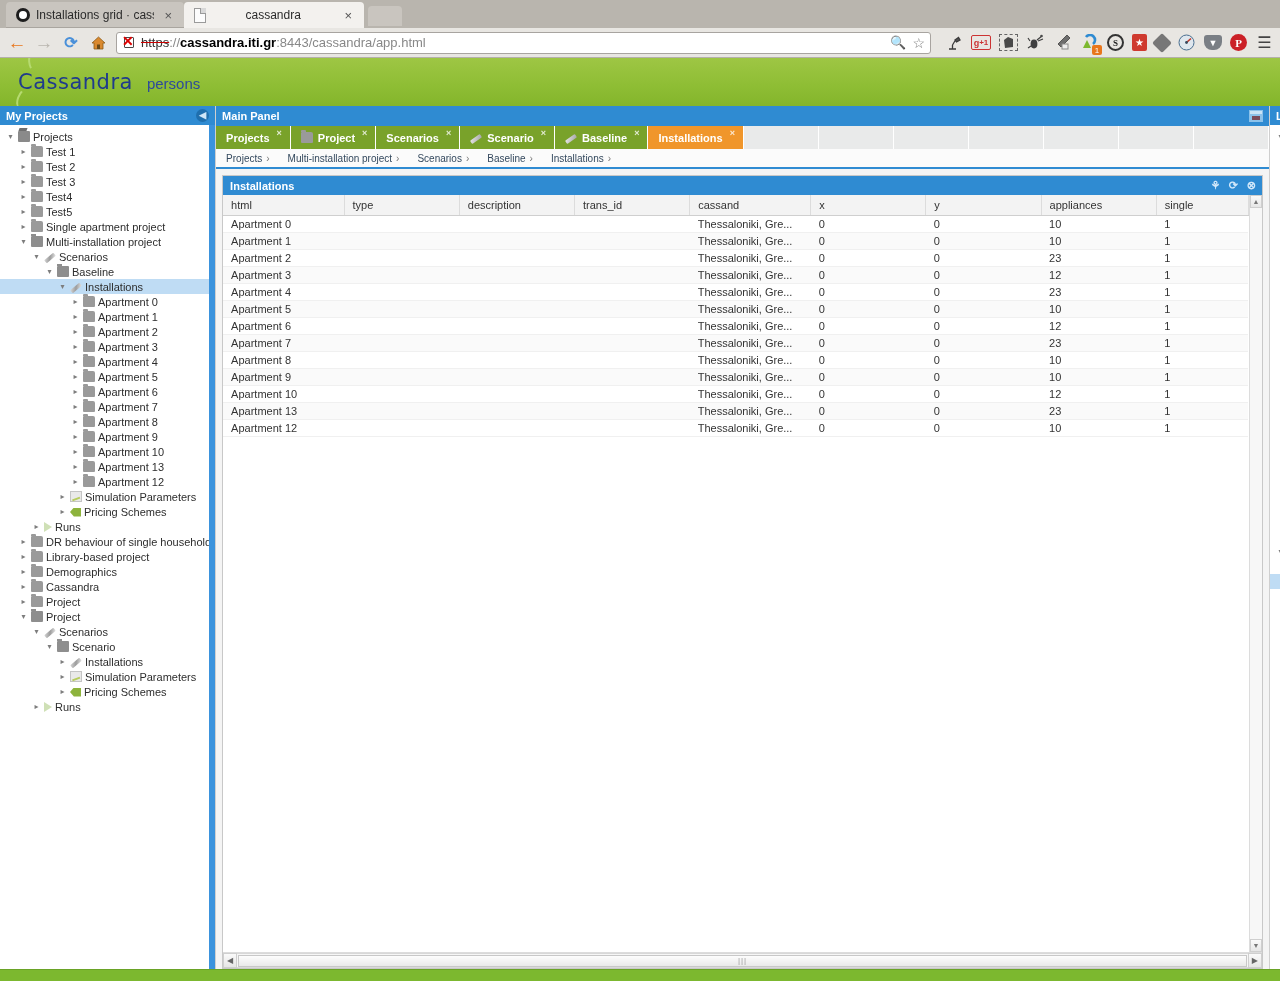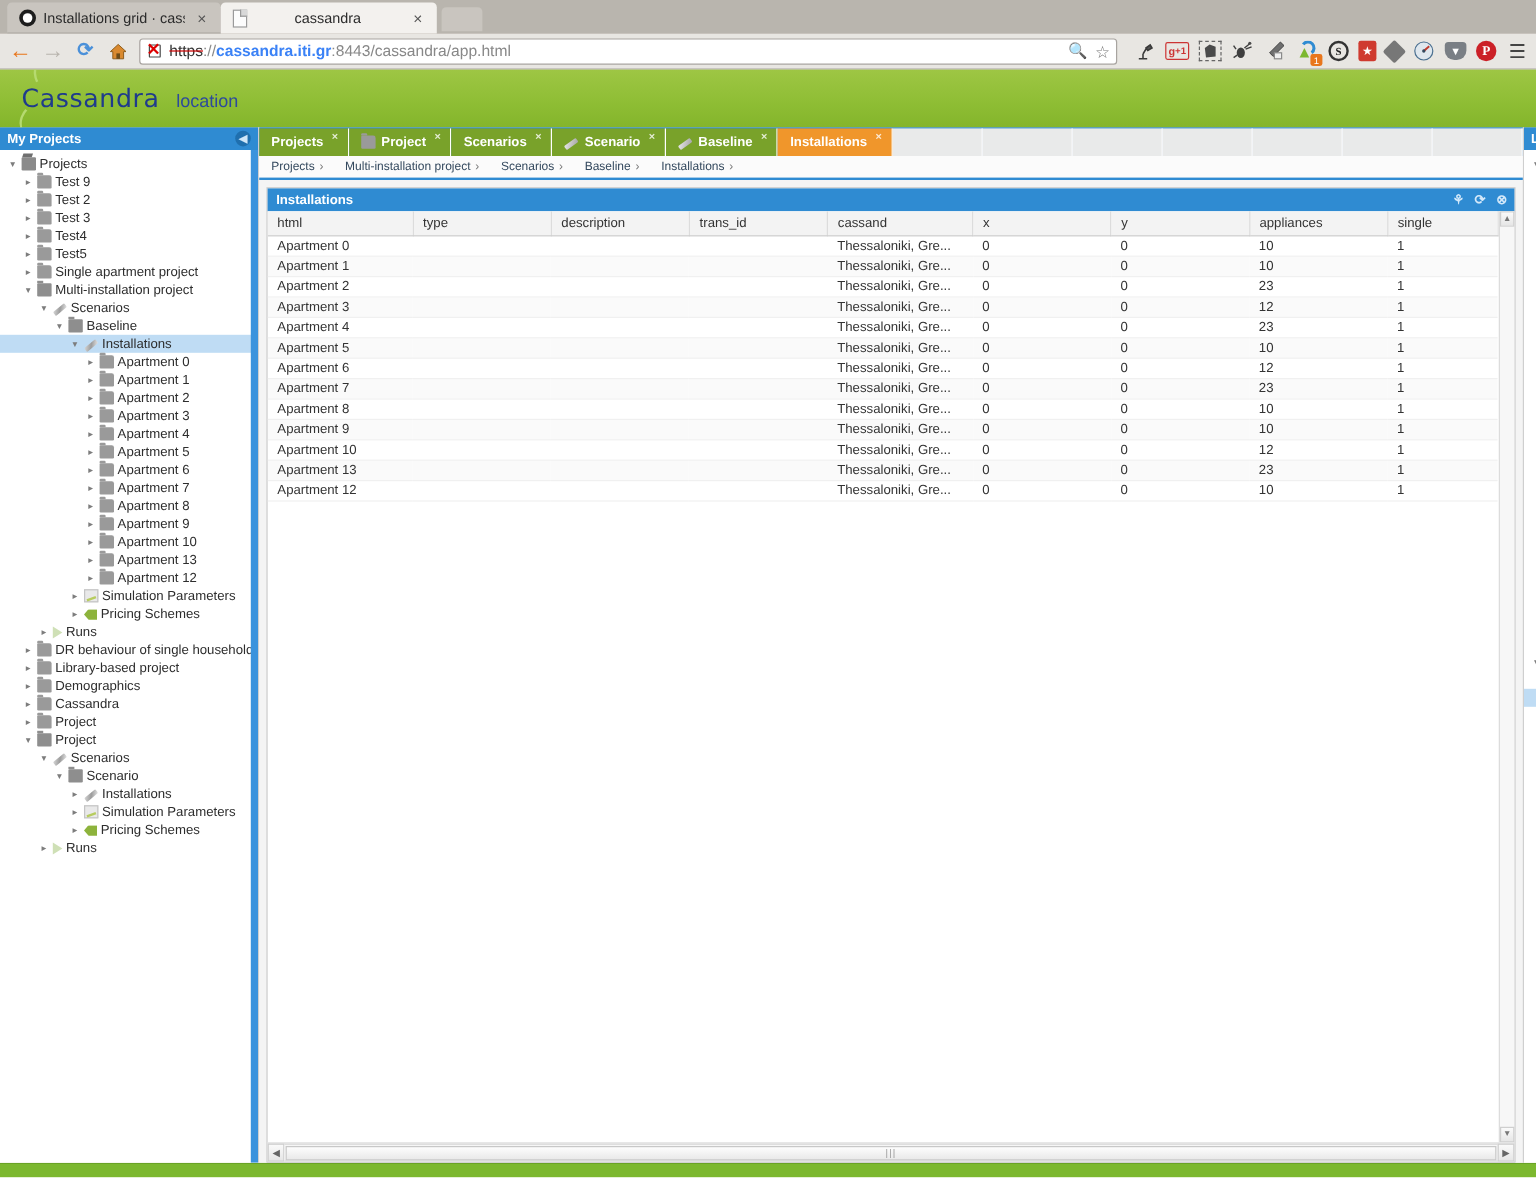--- a/index.html
+++ b/index.html
@@ -93,21 +93,21 @@
   .lockbroken { position:relative; width:15px;height:15px;flex:none; }
   .lockbroken .lk {
     position:absolute;left:2px;top:2px;width:10px;height:11px;
     border:1.6px solid #4a4a4a;border-radius:1px;
   }
   .lockbroken .xx {
     position:absolute;left:0;top:-1px;color:#d00;font-size:14px;font-weight:bold;line-height:1;
   }
   #urltext { font-size:13px; white-space:nowrap; overflow:hidden; }
   #urltext .scheme { color:#333; text-decoration: line-through; text-decoration-color:#cc0000; }
-  #urltext .host   { color:#3b82f6; font-weight:bold; }
+  #urltext .host   { color:#000000; font-weight:bold; }
   #urltext .rest   { color:#888; }
   .url-right { margin-left:auto; display:flex; gap:6px; align-items:center;}
   .magn { font-size:13px; color:#555; }
   .star { font-size:14px; color:#777; }
 
   #extbar { display:flex; align-items:center; gap:8px; padding-left:6px; }
   .ext { width:19px;height:19px;display:flex;align-items:center;justify-content:center;
          font-size:12px; position:relative; }
   .ext-lamp{ font-size:15px; }
   .ext-gplus{ border:1.5px solid #c33; color:#c33; font-size:9px; font-weight:bold;
@@ -379,42 +379,42 @@
       <span class="ext ext-menu">☰</span>
     </div>
   </div>
 </div>
 
 <div id="app-header">
   <div class="vine" id="vine1"></div>
   <div class="vine" id="vine2"></div>
   <div id="logo-wrap">
     <span id="logo-text">Cassandra</span>
-    <span id="logo-sub">location</span>
+    <span id="logo-sub">persons</span>
   </div>
 </div>
 
 <div id="workspace">
 
   <div id="left-panel">
     <div class="panel-head">
       <span class="ph-title">My Projects</span>
       <span class="circ-btn">◀</span>
     </div>
     <div id="left-tree">
       <div id="left-scroll-gutter"></div>
     <div class="tnode" style="padding-left: 6px;">
           <span class="tw">▾</span>
           <span class="ic ic-proj"></span>
           <span class="tlabel">Projects</span>
         </div>
         <div class="tnode" style="padding-left: 19px;">
           <span class="tw">▸</span>
           <span class="ic ic-folder"></span>
-          <span class="tlabel">Test 9</span>
+          <span class="tlabel">Test 1</span>
         </div>
         <div class="tnode" style="padding-left: 19px;">
           <span class="tw">▸</span>
           <span class="ic ic-folder"></span>
           <span class="tlabel">Test 2</span>
         </div>
         <div class="tnode" style="padding-left: 19px;">
           <span class="tw">▸</span>
           <span class="ic ic-folder"></span>
           <span class="tlabel">Test 3</span>
@@ -591,20 +591,30 @@
         </div>
         <div class="tnode" style="padding-left: 32px;">
           <span class="tw">▸</span>
           <span class="ic ic-run"></span>
           <span class="tlabel">Runs</span>
         </div>
       </div>
   </div>
 
   <div id="center-panel">
+    <div class="panel-head">
+      <span class="ph-title">Main Panel</span>
+      <span style="display:flex;">
+        <svg width="14" height="12" viewBox="0 0 14 12">
+            <rect x="0" y="0" width="14" height="12" fill="#8cc2ea"></rect>
+            <rect x="1" y="1" width="12" height="3" fill="#c9e3f6"></rect>
+            <rect x="3" y="6" width="8" height="4" fill="#7a4a5a"></rect>
+          </svg>
+      </span>
+    </div>
 
     <div id="tabbar">
         <div class="mtab green">
           <span>Projects</span>
           <span class="mtab-x">×</span>
         </div>
         <div class="mtab green">
           <span class="ic ic-folder"></span>
           <span>Project</span>
           <span class="mtab-x">×</span>

